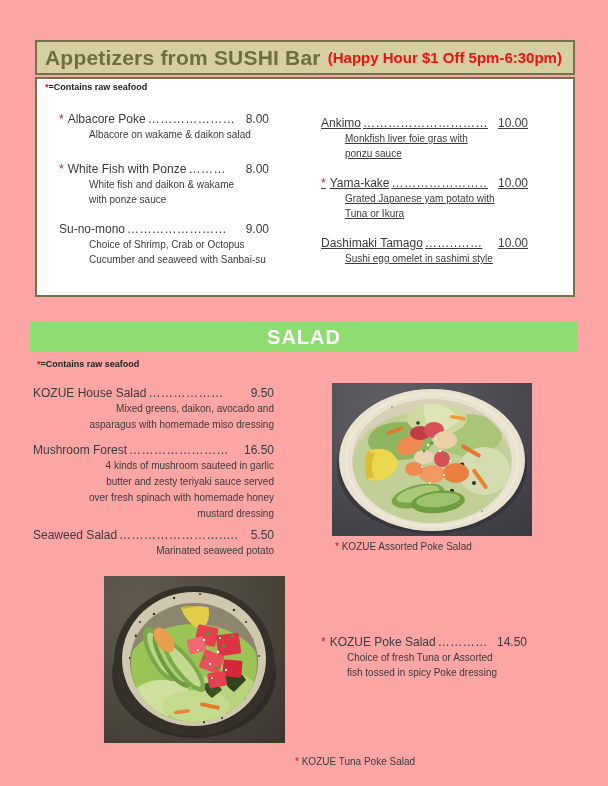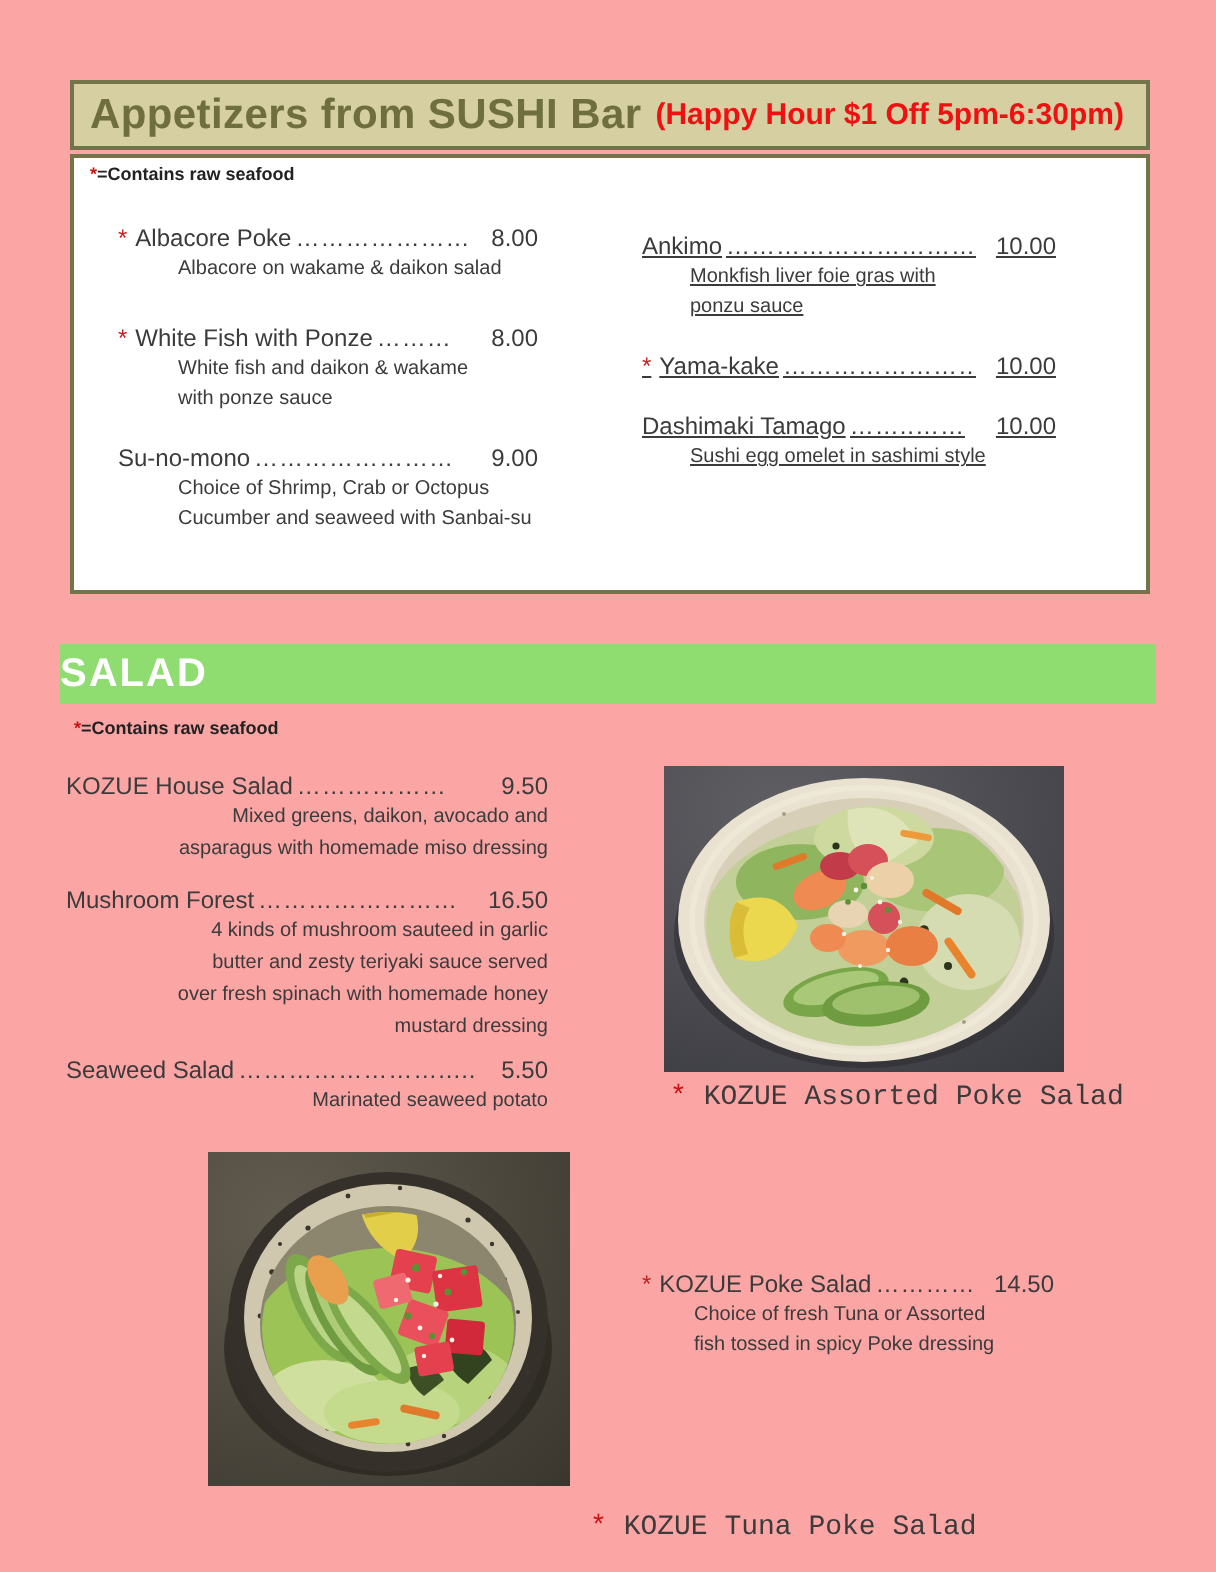--- a/index.html
+++ b/index.html
@@ -38,27 +38,27 @@
   .star:empty{margin-right:0;}
   .dots{margin-left:2px;letter-spacing:.5px;overflow:hidden;flex-shrink:1;}
   .price{margin-left:auto;padding-left:10px;}
   .desc{font-size:10px;line-height:15px;color:#3b3b3b;white-space:pre-line;}
   .col-app-left .desc{padding-left:30px;}
   .col-app-right .desc{padding-left:24px;}
   .col-salad .desc{padding-left:38px;line-height:16px;}
 
   
   .salad-banner{position:absolute;left:30px;top:322px;width:548px;height:30px;
-                background:#8fdc70;display:flex;align-items:center;}
+                background:#8fdc70;display:flex;align-items:center;justify-content:center;}
   .salad-banner span{color:#fff;font-size:20px;font-weight:bold;letter-spacing:1px;}
 
   
   .photo1{position:absolute;left:332px;top:383px;width:200px;height:153px;}
   .photo2{position:absolute;left:104px;top:576px;width:181px;height:167px;}
-  .caption{position:absolute;font-size:14px;color:#3b3b3b;white-space:nowrap;font-family:Liberation Mono, monospace;}
+  .caption{position:absolute;font-size:10px;color:#3b3b3b;white-space:nowrap;}
   .cap1{left:335px;top:541px;}
   .cap2{left:295px;top:756px;}
 
   
   .poke-block{position:absolute;left:321px;top:635px;width:206px;}
   .poke-block .desc{padding-left:26px;}
 </style>
 </head>
 <body>
 
@@ -118,20 +118,22 @@
       <div class="desc">Monkfish liver foie gras with
 ponzu sauce</div>
     </div>
     <div class="mi">
       <div class="line">
         <span class="star">*</span>
         <span class="nm">Yama-kake</span>
         <span class="dots">……………………</span>
         <span class="price">10.00</span>
       </div>
+      <div class="desc">Grated Japanese yam potato with
+Tuna or Ikura</div>
     </div>
     <div class="mi">
       <div class="line">
         <span class="star"></span>
         <span class="nm">Dashimaki Tamago</span>
         <span class="dots">……..……</span>
         <span class="price">10.00</span>
       </div>
       <div class="desc">Sushi egg omelet in sashimi style</div>
     </div>

